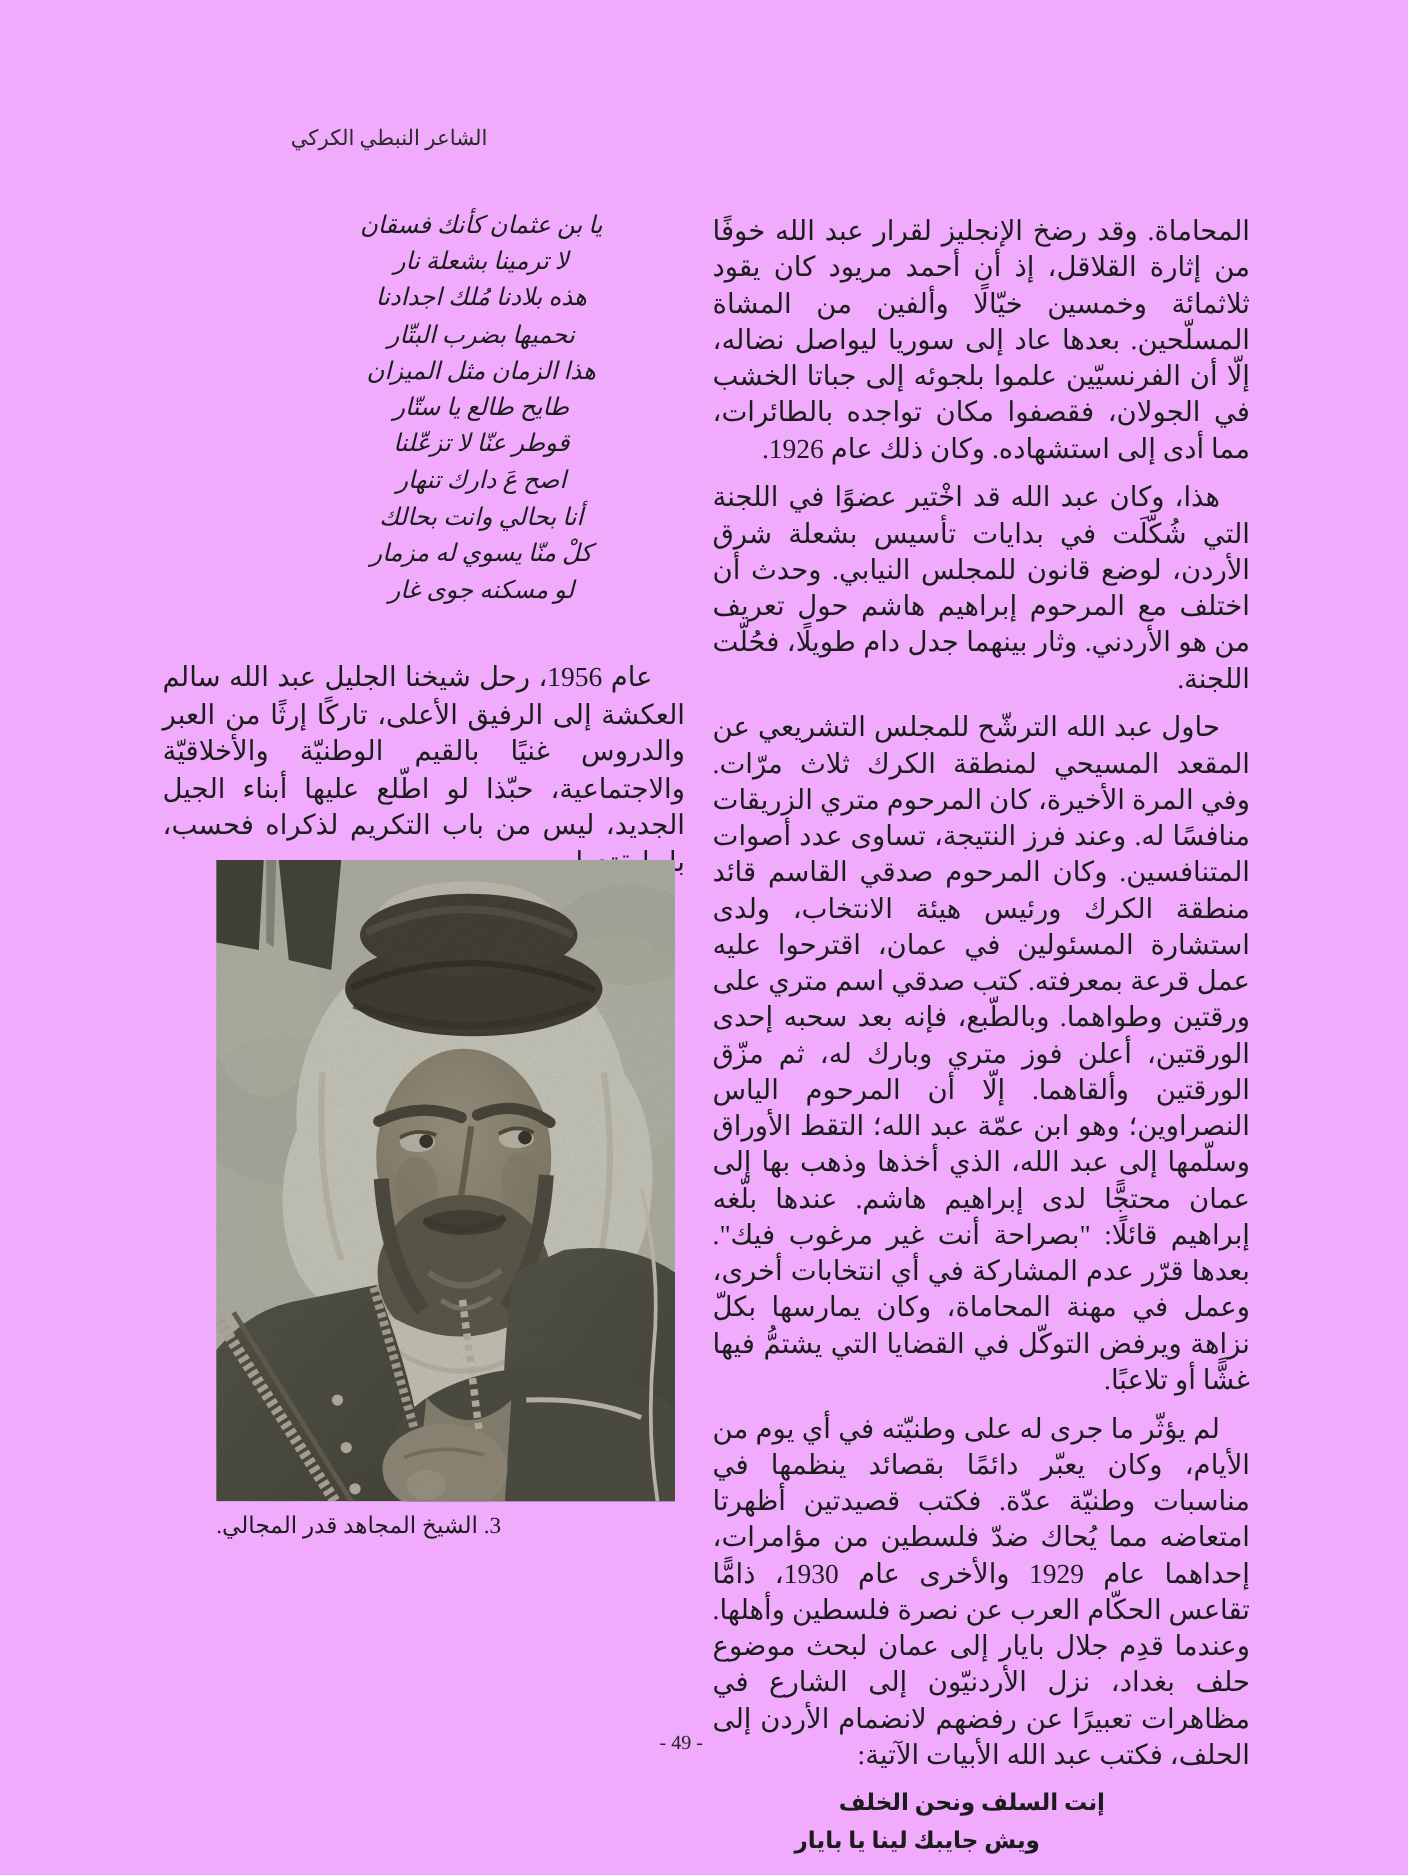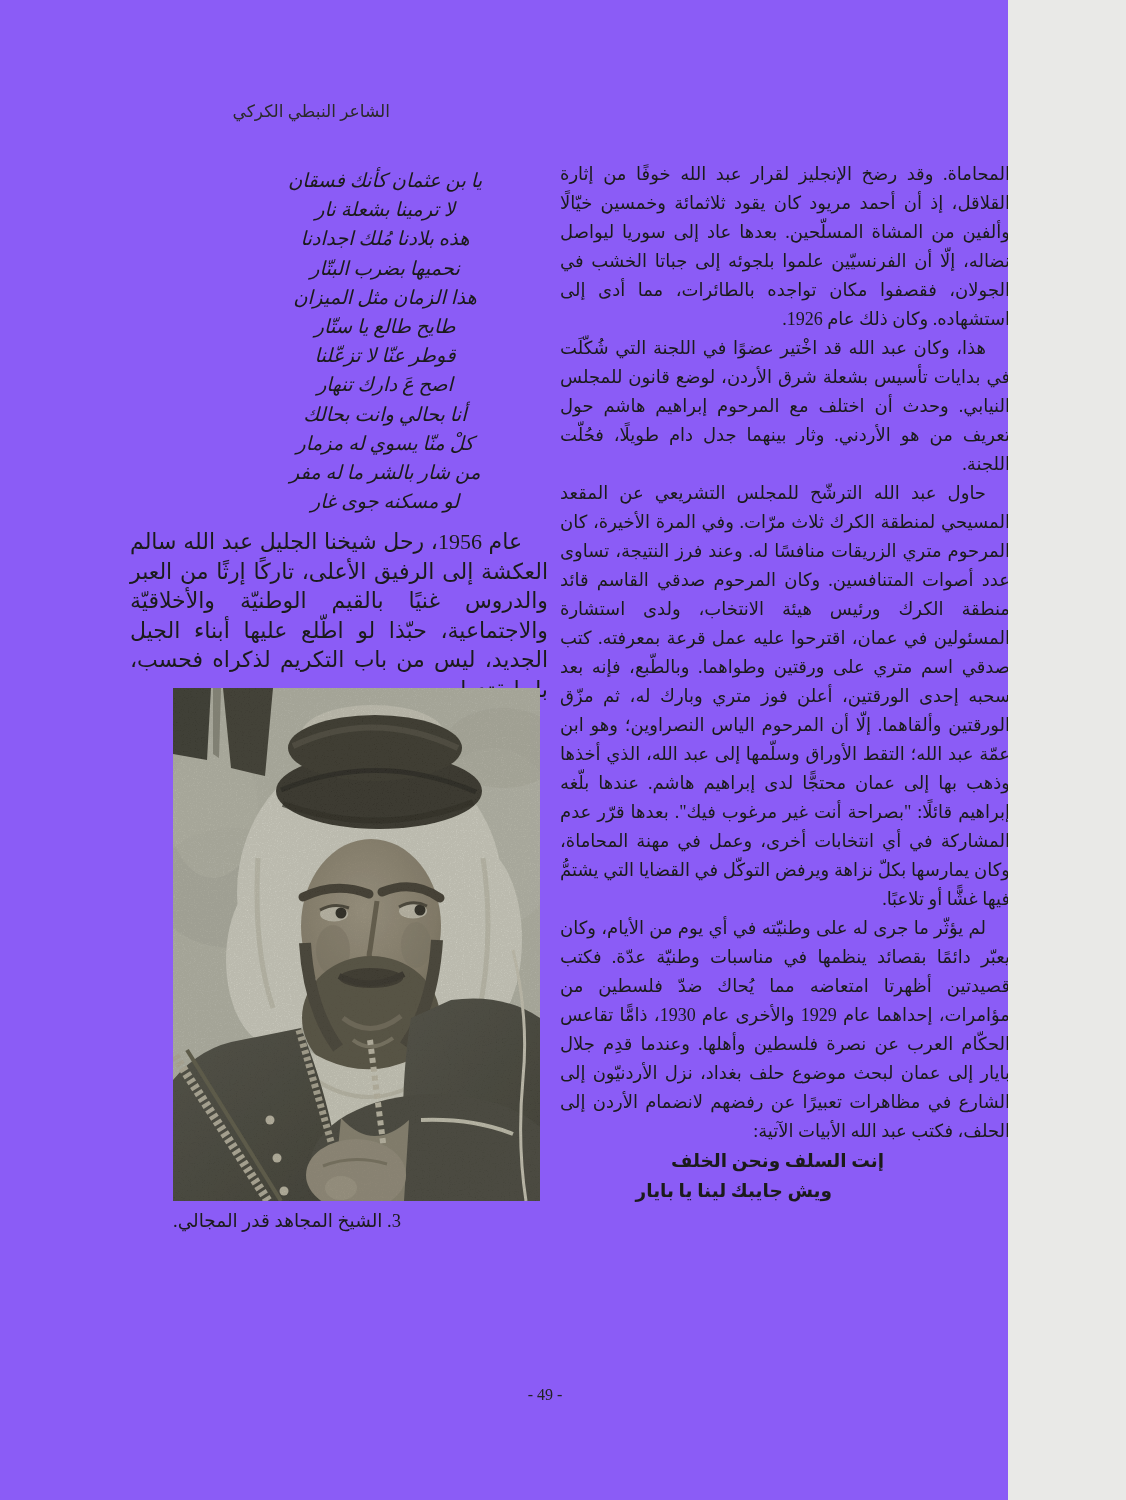--- a/index.html
+++ b/index.html
@@ -1,23 +1,22 @@
 <!DOCTYPE html>
 <html><head>
 <meta charset="utf-8">
 <style>
   html,body{margin:0;padding:0;background:#e9e9e7;}
   .page{
     position:relative;
-    width:996px;height:1500px;
-    background:#8b5cf6;
+    width:1126px;height:1500px;
+    background:#f0abfc;
     font-family:"Liberation Serif","DejaVu Sans",serif;
     color:#1e1e1e;
     overflow:hidden;
-    padding-left:12px;
   }
   .header{
     position:absolute;left:170px;top:101px;width:220px;
     direction:rtl;text-align:right;
     font-size:17px;color:#2a2a2a;
   }
   .poem{
     position:absolute;left:213px;top:166px;width:344px;
     direction:rtl;text-align:center;
     font-size:19.5px;line-height:29.2px;color:#1b1b1b;font-style:italic;
@@ -35,22 +34,22 @@
   .caption{
     position:absolute;left:173px;top:1210px;width:367px;
     direction:rtl;text-align:left;
     font-size:18.5px;color:#1b1b1b;
   }
   .right-col{
     position:absolute;left:560px;top:160px;width:450px;
     direction:rtl;
   }
   .par{
-    margin:0;
-    font-size:18px;line-height:29px;
+    margin:10px;
+    font-size:22px;line-height:29px;
     text-align:justify;color:#1b1b1b;
   }
   .par.indent{text-indent:24px;}
   .verse{
     font-size:18.5px;line-height:30px;
     text-align:right;color:#1b1b1b;font-weight:bold;
   }
   .verse.v1{padding-right:126px;}
   .verse.v2{padding-right:178px;}
   .page-number{
@@ -70,21 +69,20 @@
     <div class="poem-line">يا بن عثمان كأنك فسقان</div>
     <div class="poem-line">لا ترمينا بشعلة نار</div>
     <div class="poem-line">هذه بلادنا مُلك اجدادنا</div>
     <div class="poem-line">نحميها بضرب البتّار</div>
     <div class="poem-line">هذا الزمان مثل الميزان</div>
     <div class="poem-line">طايح طالع يا ستّار</div>
     <div class="poem-line">قوطر عنّا لا تزعّلنا</div>
     <div class="poem-line">اصح عَ دارك تنهار</div>
     <div class="poem-line">أنا بحالي وانت بحالك</div>
     <div class="poem-line">كلْ منّا يسوي له مزمار</div>
-    <div class="poem-line">من شار بالشر ما له مفر</div>
     <div class="poem-line">لو مسكنه جوى غار</div>
   </div>
 
   <div class="left-par">عام 1956، رحل شيخنا الجليل عبد الله سالم العكشة إلى الرفيق الأعلى، تاركًا إرثًا من العبر والدروس غنيًا بالقيم الوطنيّة والأخلاقيّة والاجتماعية، حبّذا لو اطّلع عليها أبناء الجيل الجديد، ليس من باب التكريم لذكراه فحسب، بل ليقتدوا به.</div>
 
   <figure class="photo">
     <svg viewBox="0 0 367 513" preserveAspectRatio="none" role="img">
       <defs>
         <radialGradient id="faceGrad" cx="45%" cy="40%" r="75%">
           <stop offset="0%" stop-color="#a89c88"></stop>

